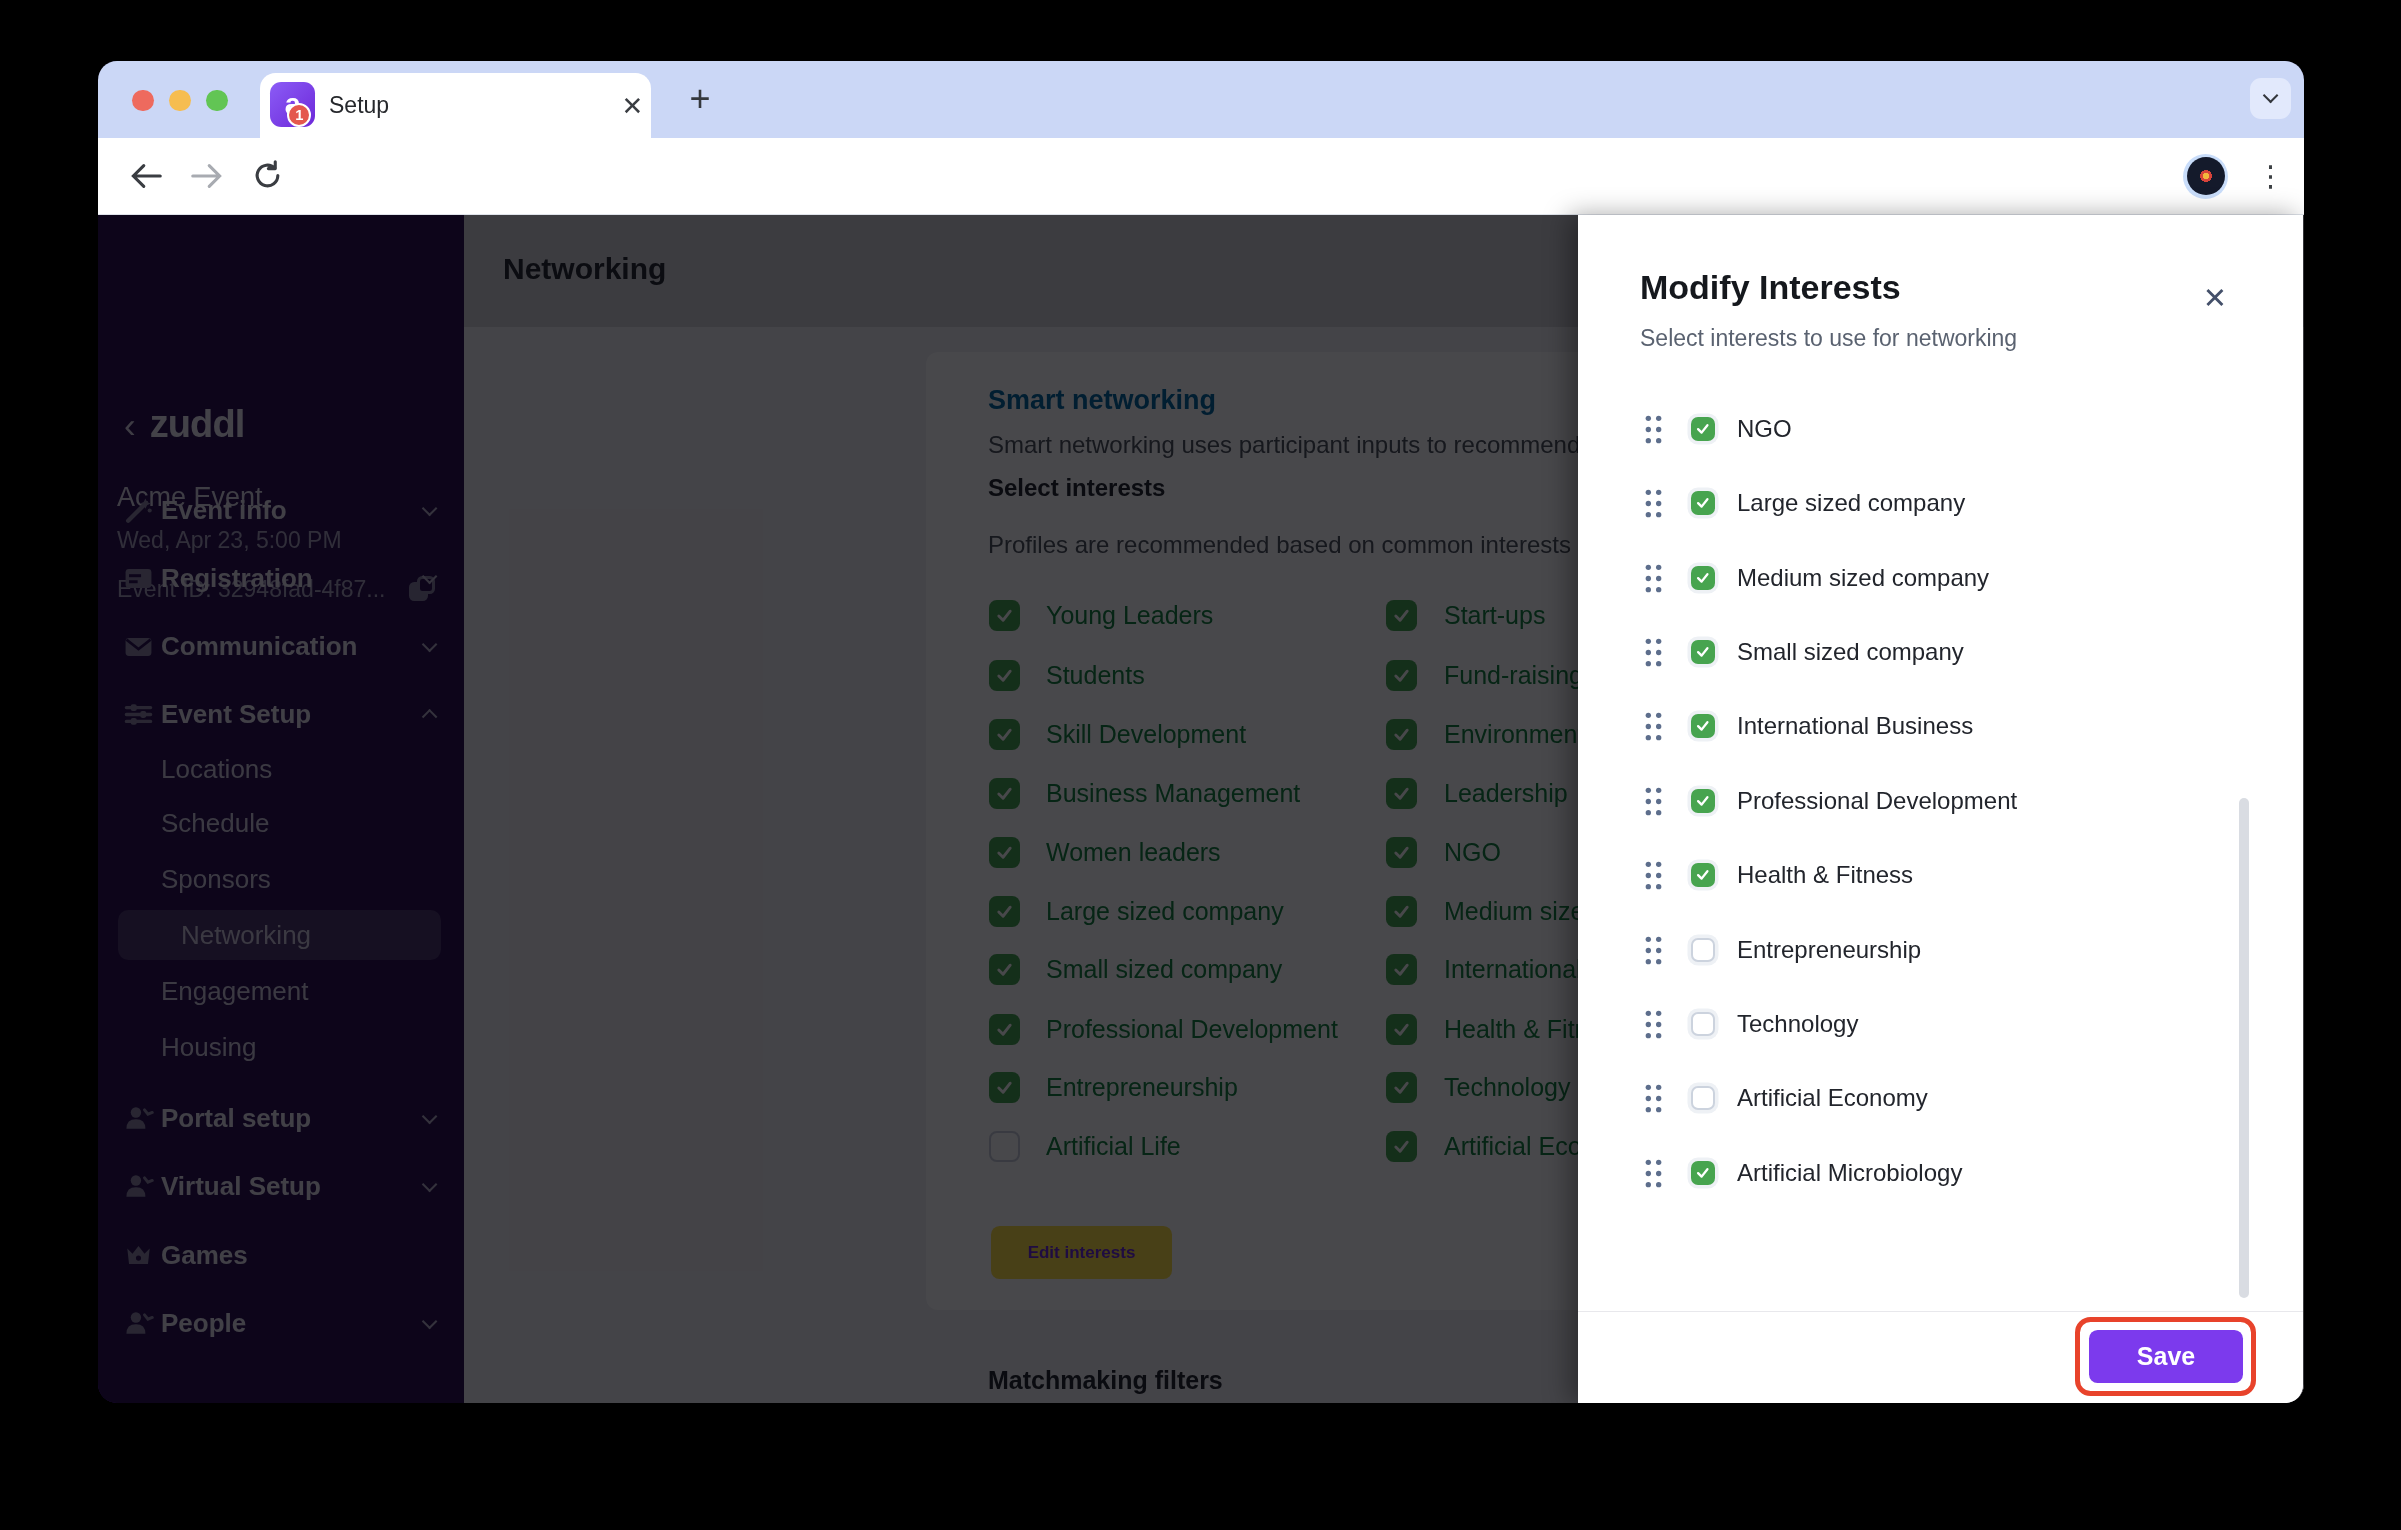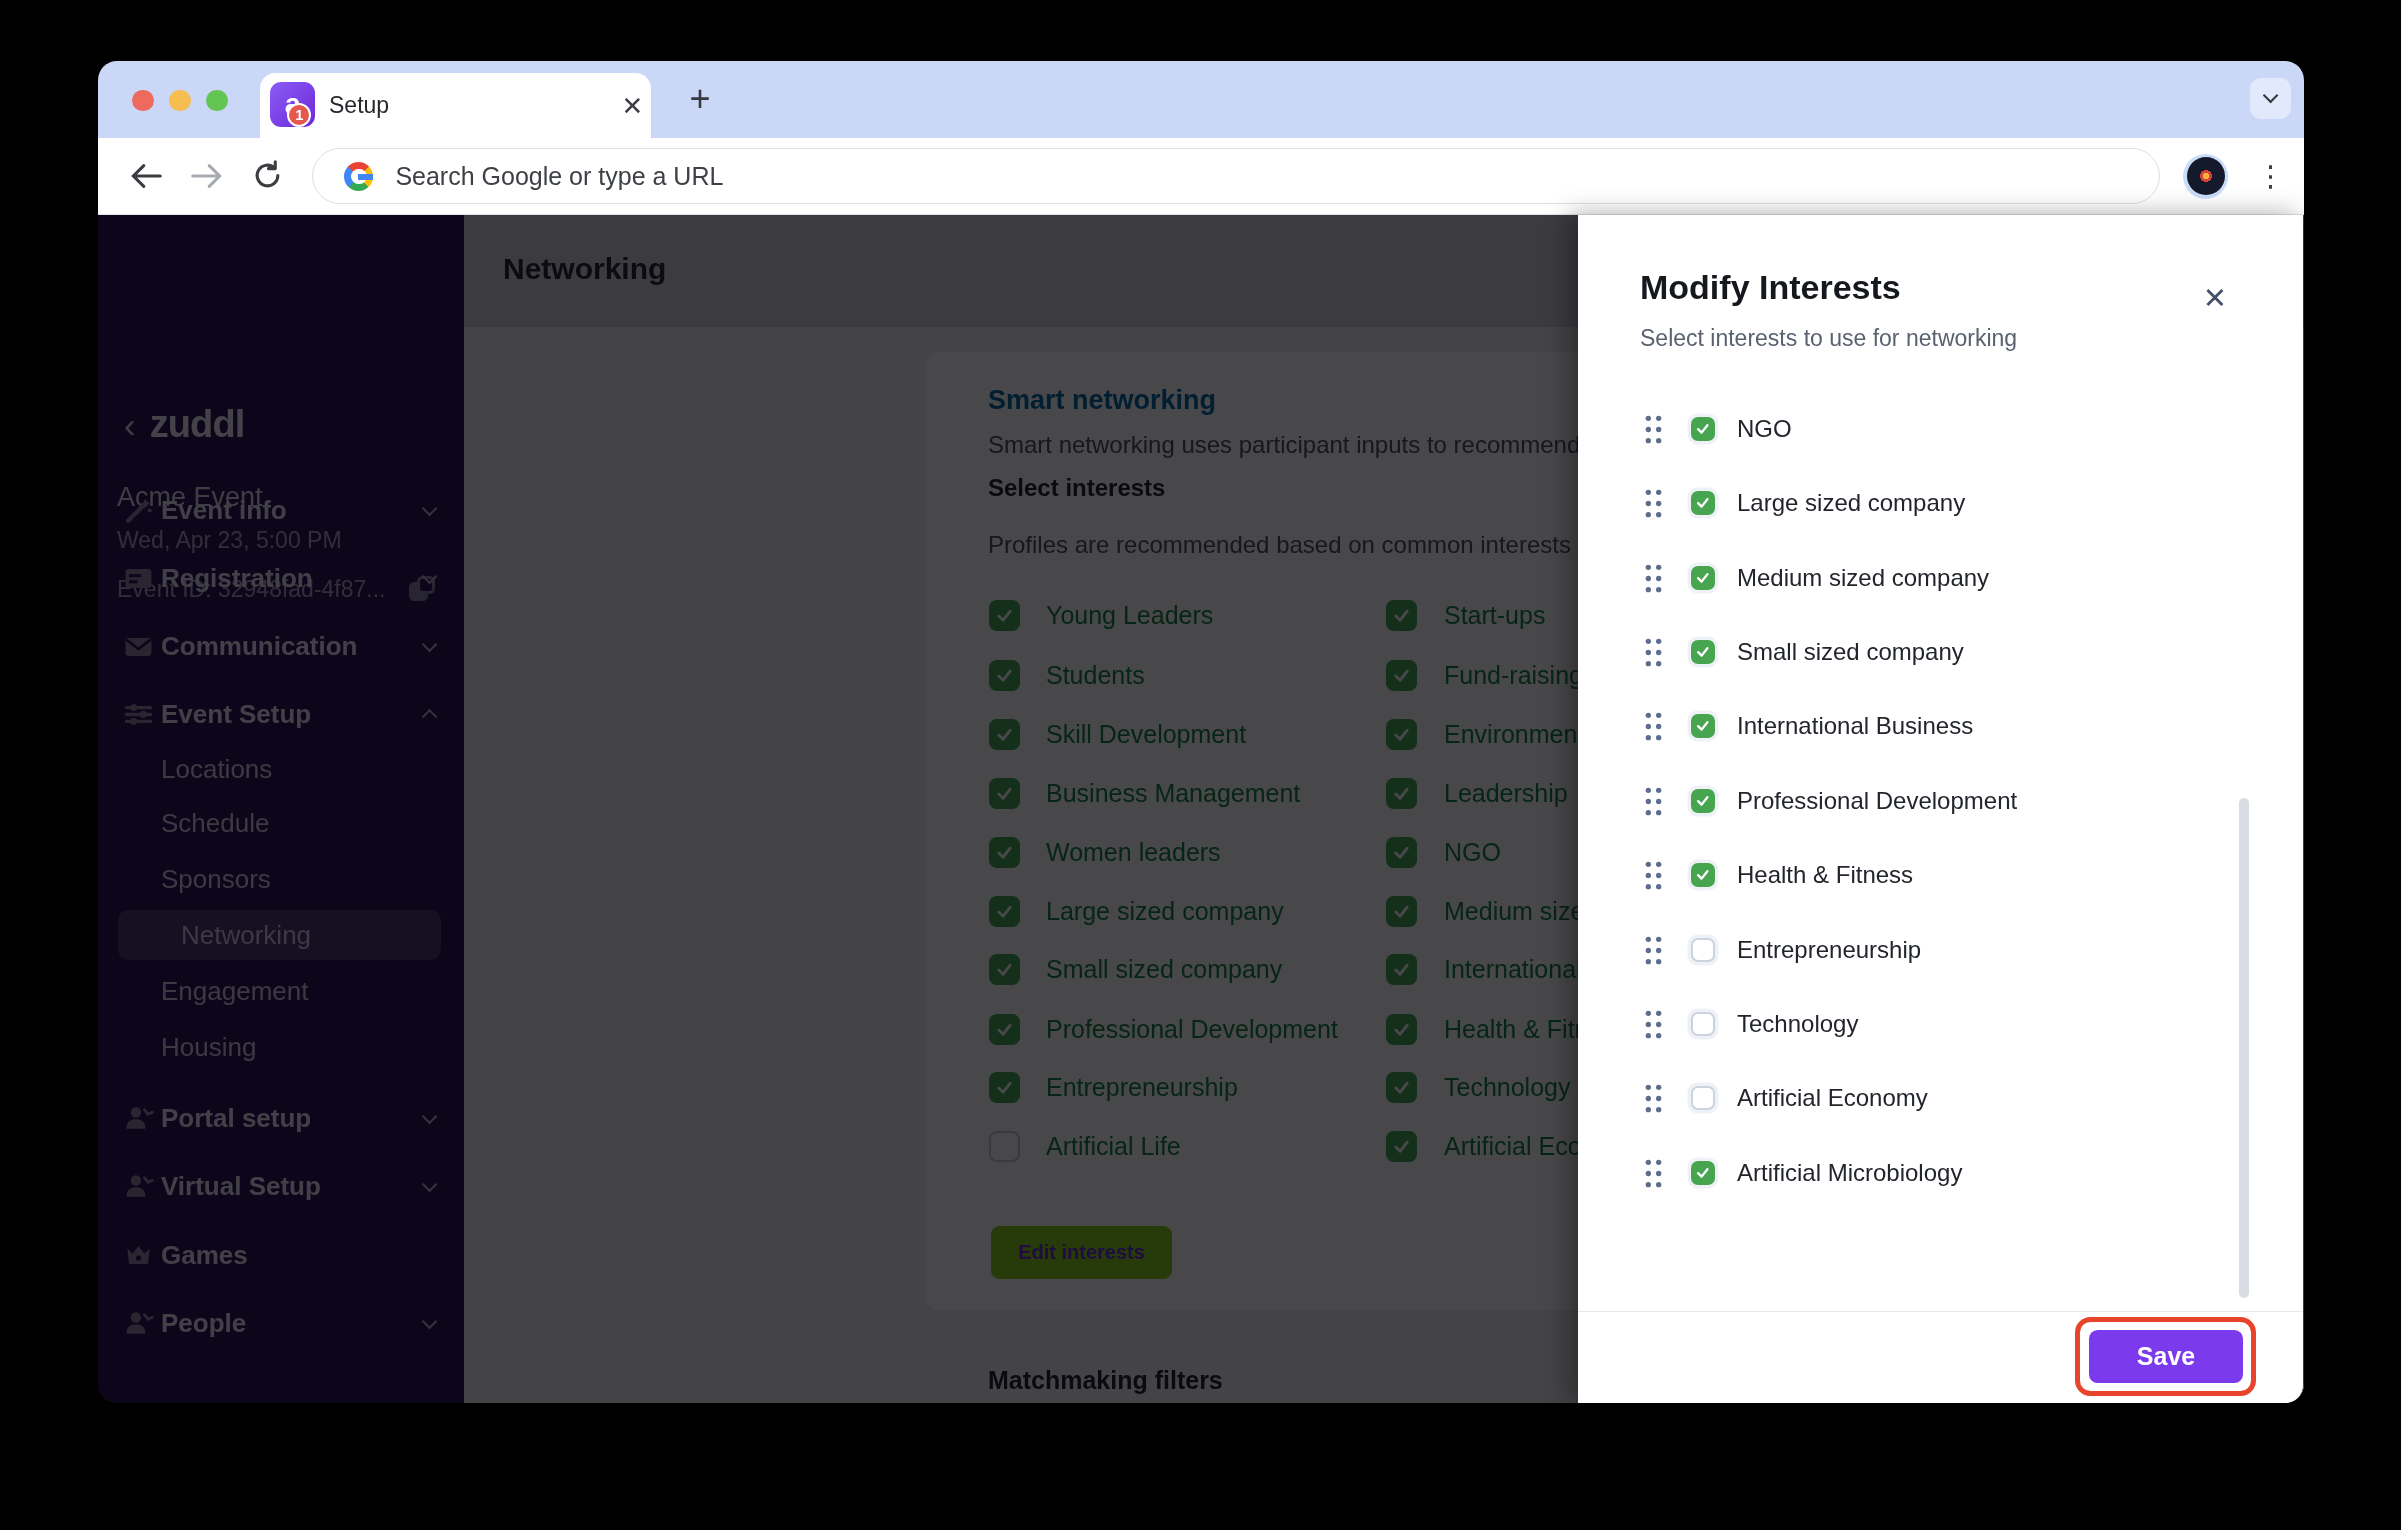--- a/index.html
+++ b/index.html
@@ -80,21 +80,21 @@
   #card-heading{position:absolute;left:62px;top:33px;font-size:27px;font-weight:bold;color:#0369a1;}
   #card-desc{position:absolute;left:62px;top:79px;font-size:24px;color:#4c525b;white-space:nowrap;}
   #select-label{position:absolute;left:62px;top:122px;font-size:24px;font-weight:bold;color:#22262d;}
   #card-note{position:absolute;left:62px;top:179px;font-size:24px;color:#4c525b;}
   .gcheck{position:absolute;width:31px;height:31px;border-radius:7.8px;background:#47a44f;
     display:flex;align-items:center;justify-content:center;}
   .gcheck.off{background:#fdfdfe;border:2.6px solid #c9ced9;}
   .gcheck svg{width:19px;height:19px;}
   .glabel{position:absolute;font-size:25px;color:#15803d;white-space:nowrap;}
   #edit-btn{position:absolute;left:65px;top:874px;width:181px;height:53px;border-radius:8.6px;
-    background:#84cc16;color:#6d28d9;font-size:20px;font-weight:bold;border:none;
+    background:#fde047;color:#6d28d9;font-size:17px;font-weight:bold;border:none;
     display:flex;align-items:center;justify-content:center;}
   #matchmaking{position:absolute;left:524px;top:1151px;font-size:25px;font-weight:bold;color:#23262c;}
 
   
   #scrim{position:absolute;left:0;top:154px;width:2206px;height:1189px;background:rgba(2,1,5,0.72);z-index:5;}
 
   
   #panel{position:absolute;left:1480px;top:154px;width:725px;height:1189px;background:#fff;z-index:10;
     border-radius:0 0 19px 0;box-shadow:-8.6px 0 26px rgba(0,0,0,0.35);}
   #panel-title{position:absolute;left:62px;top:53px;font-size:34px;font-weight:bold;color:#15181d;}
@@ -149,24 +149,20 @@
       <svg width="33" height="26" viewBox="0 0 38 30">
           <path d="M21 3 L33 15 L21 27 M33 15 H2" stroke="#a8abb1" stroke-width="3.6" fill="none" stroke-linecap="round"></path>
         </svg>
     </div>
     <div class="navbtn" style="left:143px;width:52px;">
       <svg width="31" height="31" viewBox="0 0 36 36">
           <path d="M30 18 A12 12 0 1 1 26.5 9.5" stroke="#3a3d42" stroke-width="3.6" fill="none" stroke-linecap="round"></path>
           <path d="M27 2 L27 10 L19 10" stroke="#3a3d42" stroke-width="3.6" fill="none" stroke-linecap="round" stroke-linejoin="round"></path>
         </svg>
     </div>
-    <div id="addressbar">
-      <div id="g-icon"></div>
-      <span id="url-text">Search Google or type a URL</span>
-    </div>
     <div id="avatar">
         <div class="vinyl"></div>
       </div>
     <div id="kebab">⋮</div>
   </div>
 
   <div id="sidebar">
     <div id="logo-row">
       <span id="logo-chevron">‹</span>
       <span id="logo-text">zuddl</span>

